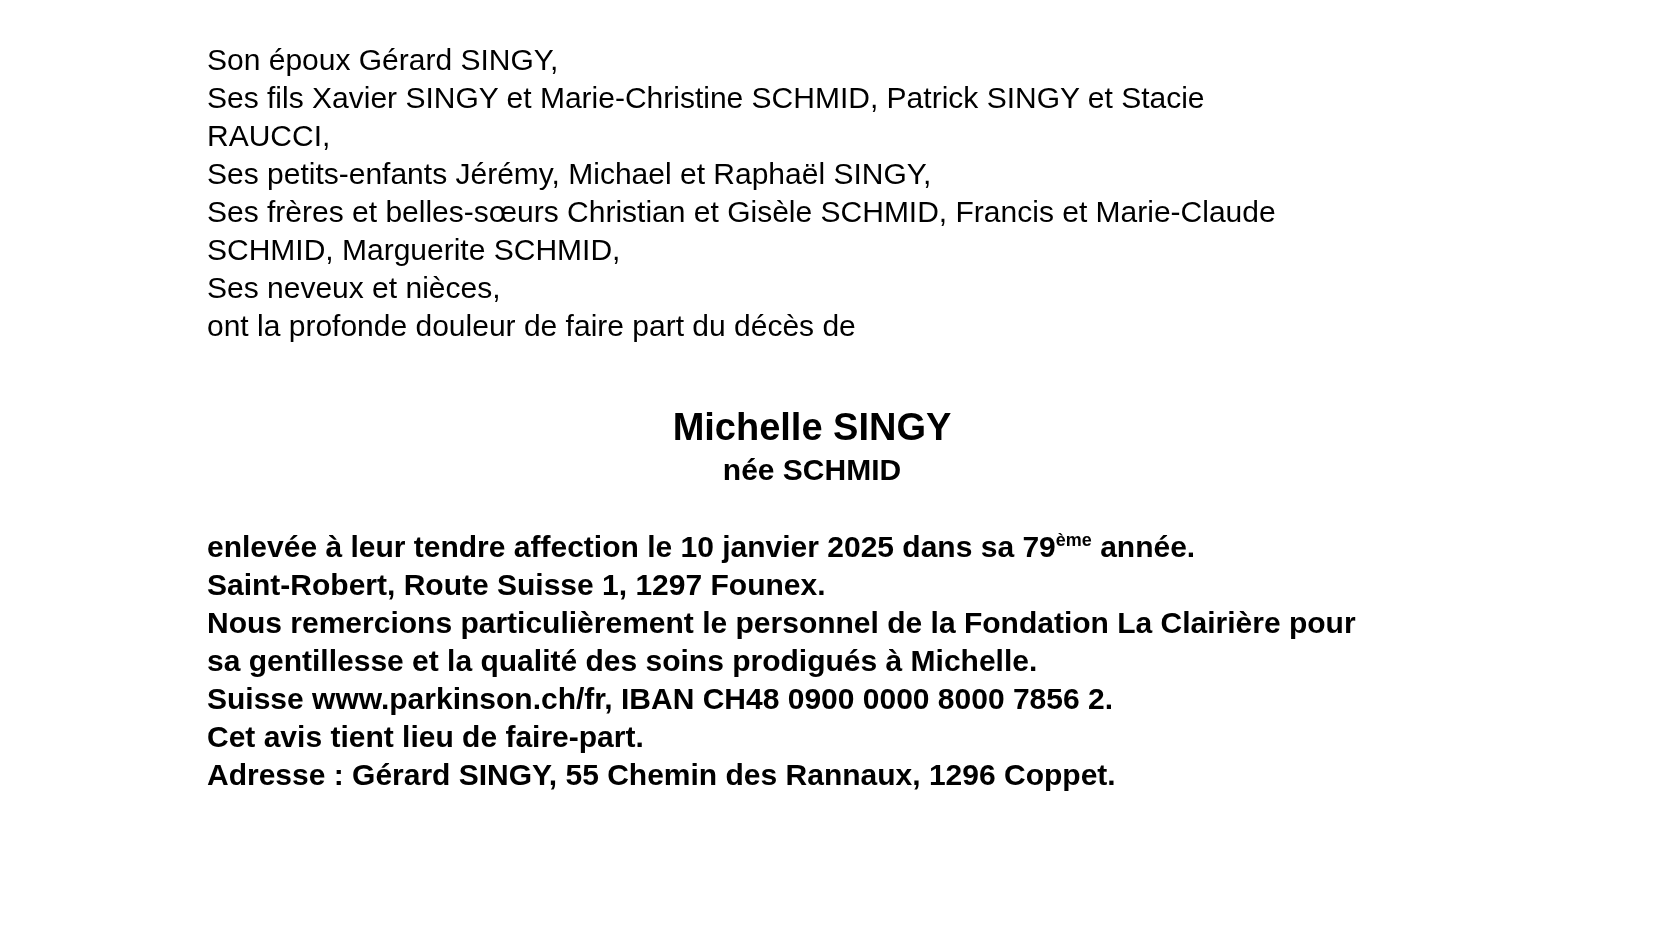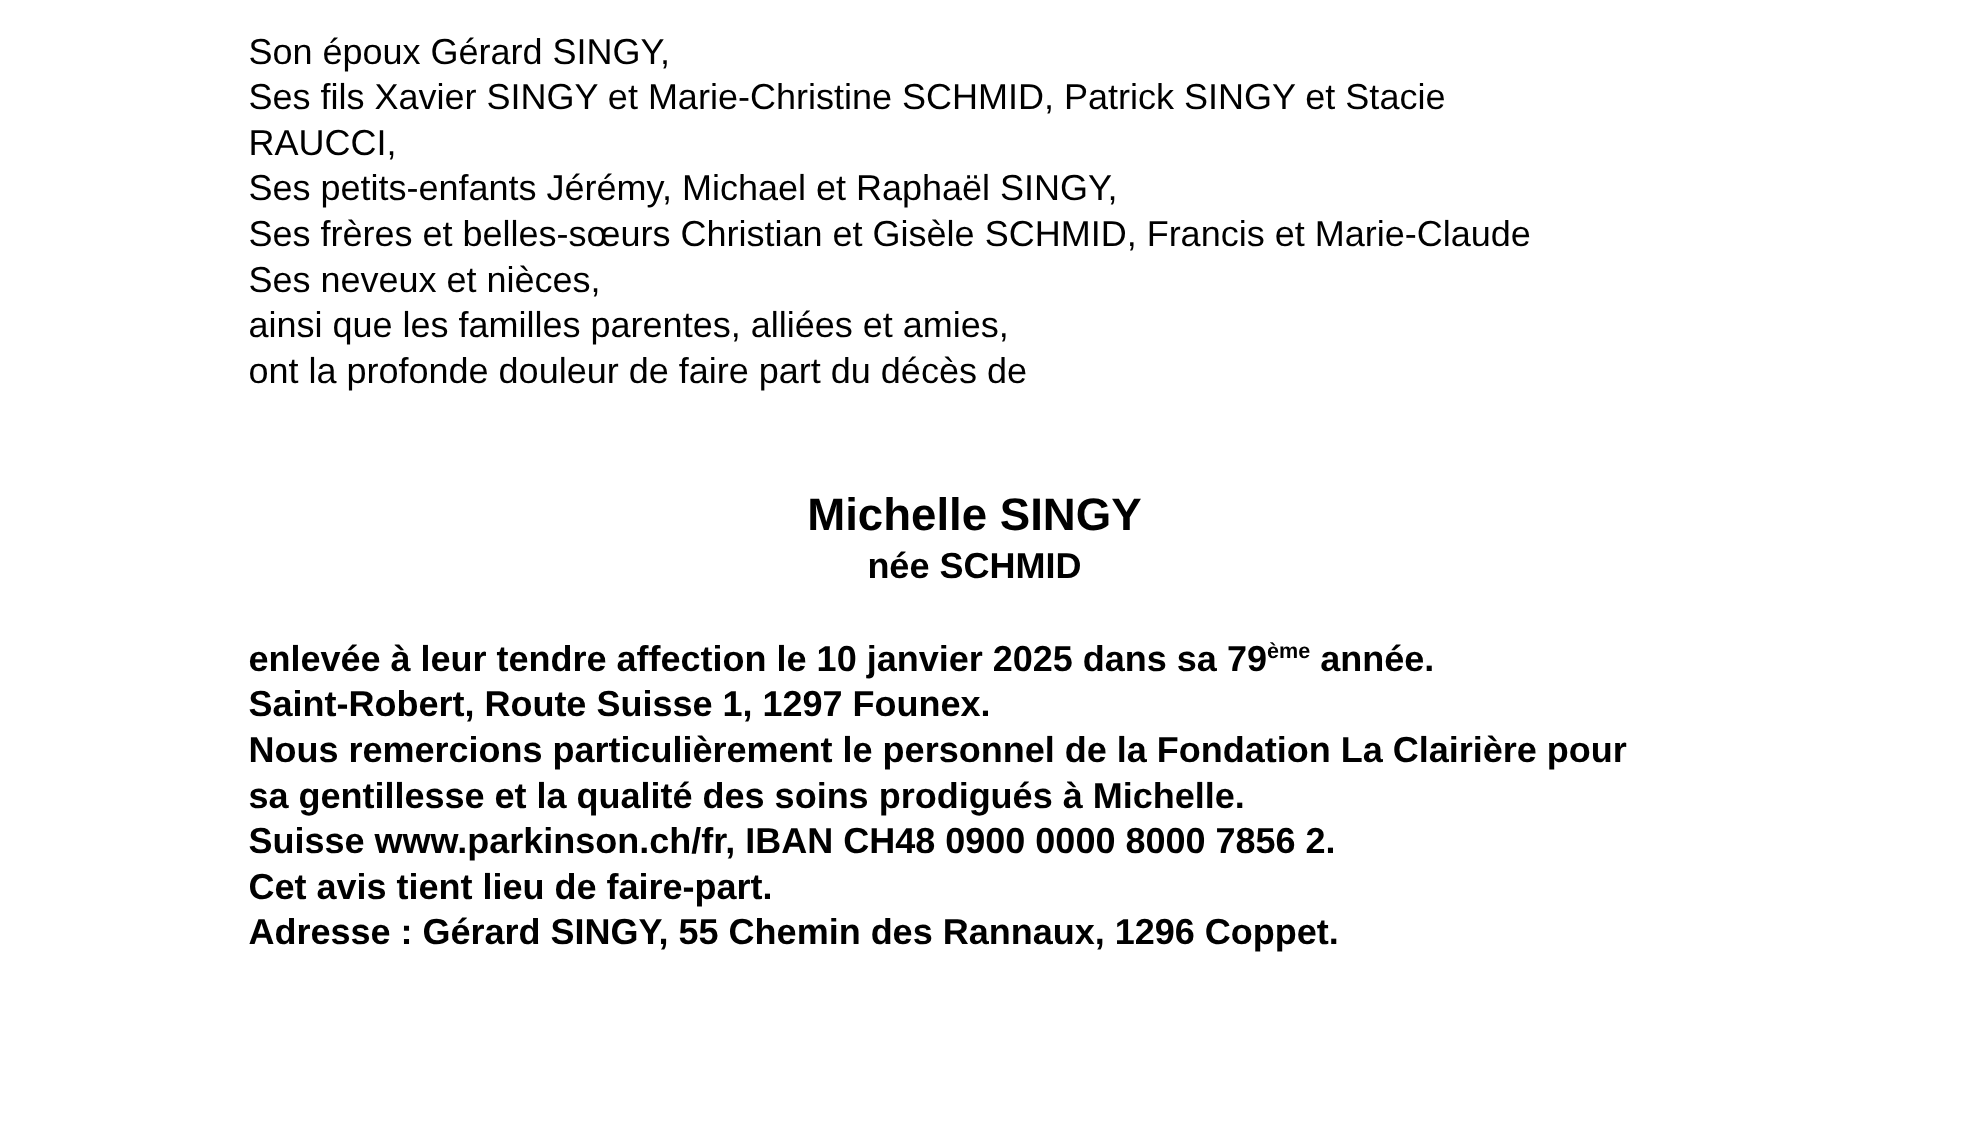--- a/index.html
+++ b/index.html
@@ -12,30 +12,30 @@
     height: 934px;
     overflow: hidden;
     position: relative;
     font-family: "Liberation Sans", sans-serif;
     color: #000000;
     -webkit-font-smoothing: antialiased;
   }
   .page {
     position: absolute;
     left: 207px;
-    top: 25px;
+    top: 41px;
     width: 1210px;
   }
   .block .line {
     font-size: 30px;
     line-height: 38px;
     white-space: nowrap;
   }
   .title-block {
-    margin-top: 77px;
+    margin-top: 58px;
     text-align: center;
   }
   .title-block .name {
     font-size: 38px;
     font-weight: bold;
     line-height: 48px;
     white-space: nowrap;
   }
   .title-block .maiden {
     font-size: 30px;
@@ -57,22 +57,22 @@
 <body>
 
 <div class="page">
 
   <div class="block intro">
     <div class="line">Son époux Gérard SINGY,</div>
     <div class="line">Ses fils Xavier SINGY et Marie-Christine SCHMID, Patrick SINGY et Stacie</div>
     <div class="line">RAUCCI,</div>
     <div class="line">Ses petits-enfants Jérémy, Michael et Raphaël SINGY,</div>
     <div class="line">Ses frères et belles-sœurs Christian et Gisèle SCHMID, Francis et Marie-Claude</div>
+    <div class="line">SCHMID, Marguerite SCHMID,</div>
     <div class="line">Ses neveux et nièces,</div>
-    <div class="line">ainsi que les familles parentes, alliées et amies,</div>
     <div class="line">ont la profonde douleur de faire part du décès de</div>
   </div>
 
   <div class="title-block">
     <div class="name">Michelle SINGY</div>
     <div class="maiden">née SCHMID</div>
   </div>
 
   <div class="block details">
     <div class="line"><span>enlevée à leur tendre affection le 10 janvier 2025 dans sa 79</span><sup class="ord">ème</sup><span> année.</span></div>

